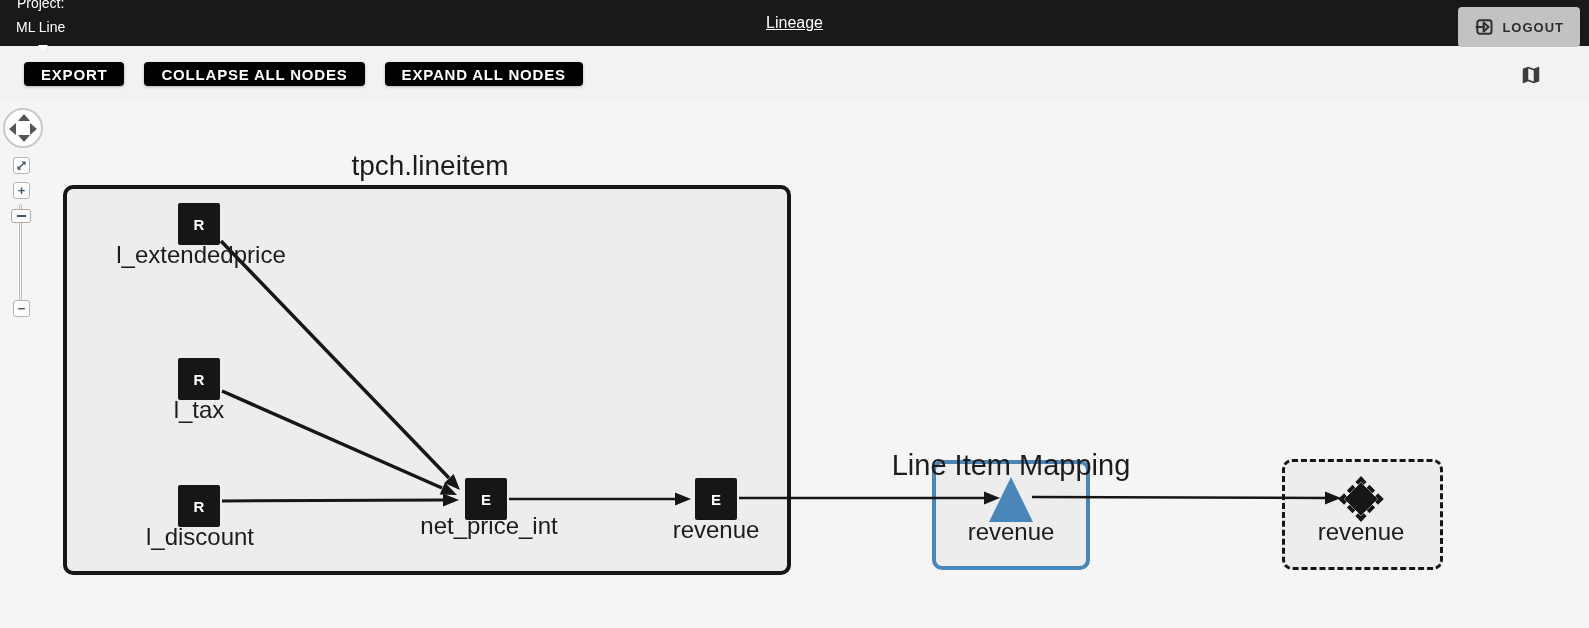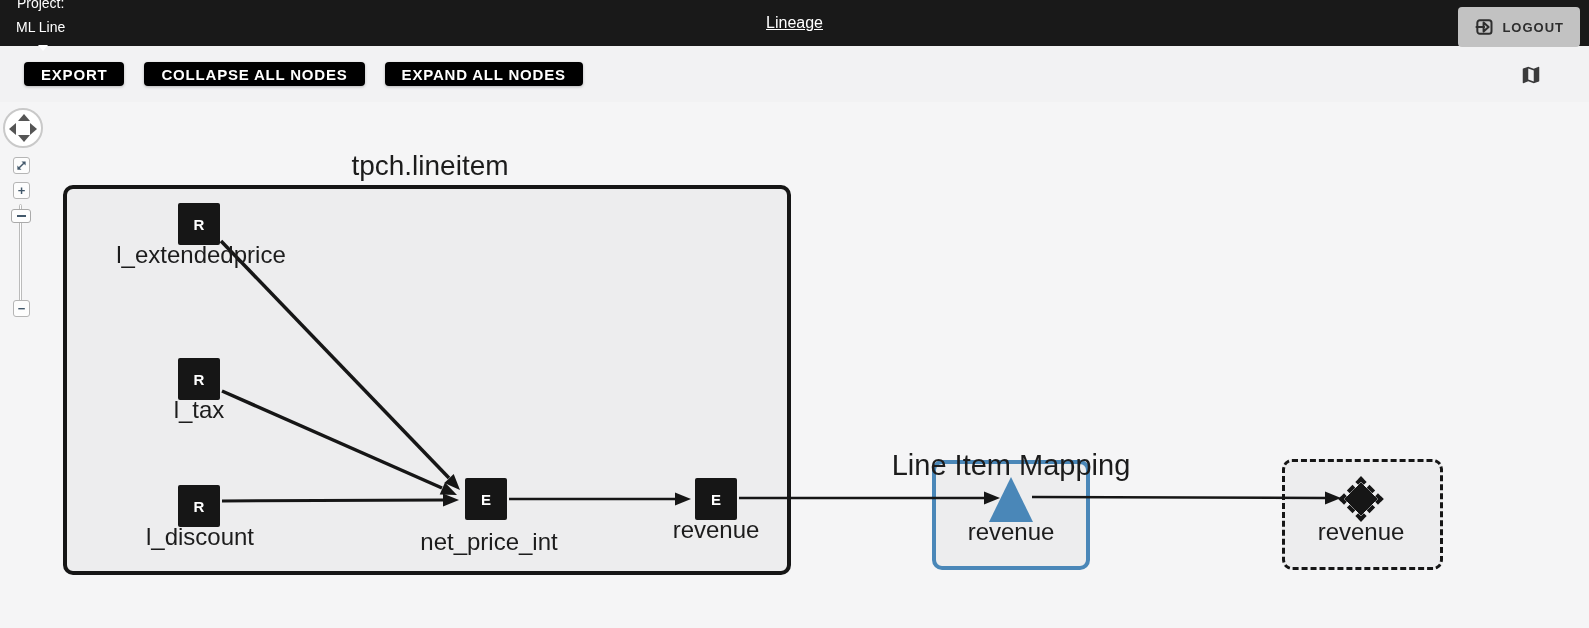--- a/index.html
+++ b/index.html
@@ -151,21 +151,21 @@
   <div class="n-label" style="left:199px;top:396px;">l_tax</div>
 
   <div class="badge" style="left:178px;top:485px;">
     <span>R</span>
   </div>
   <div class="n-label" style="left:200px;top:523px;">l_discount</div>
 
   <div class="badge" style="left:465px;top:478px;">
     <span>E</span>
   </div>
-  <div class="n-label" style="left:489px;top:528px;">net_price_int</div>
+  <div class="n-label" style="left:489px;top:512px;">net_price_int</div>
 
   <div class="badge" style="left:695px;top:478px;">
     <span>E</span>
   </div>
   <div class="n-label" style="left:716px;top:516px;">revenue</div>
 
   <div class="g-title" style="left:1011px;top:421px;font-size:29px;margin-top:28px;">Line Item Mapping</div>
   <div class="group-box lim-box"></div>
   <div class="tri-icon"></div>
   <div class="n-label" style="left:1011px;top:518px;">revenue</div>

